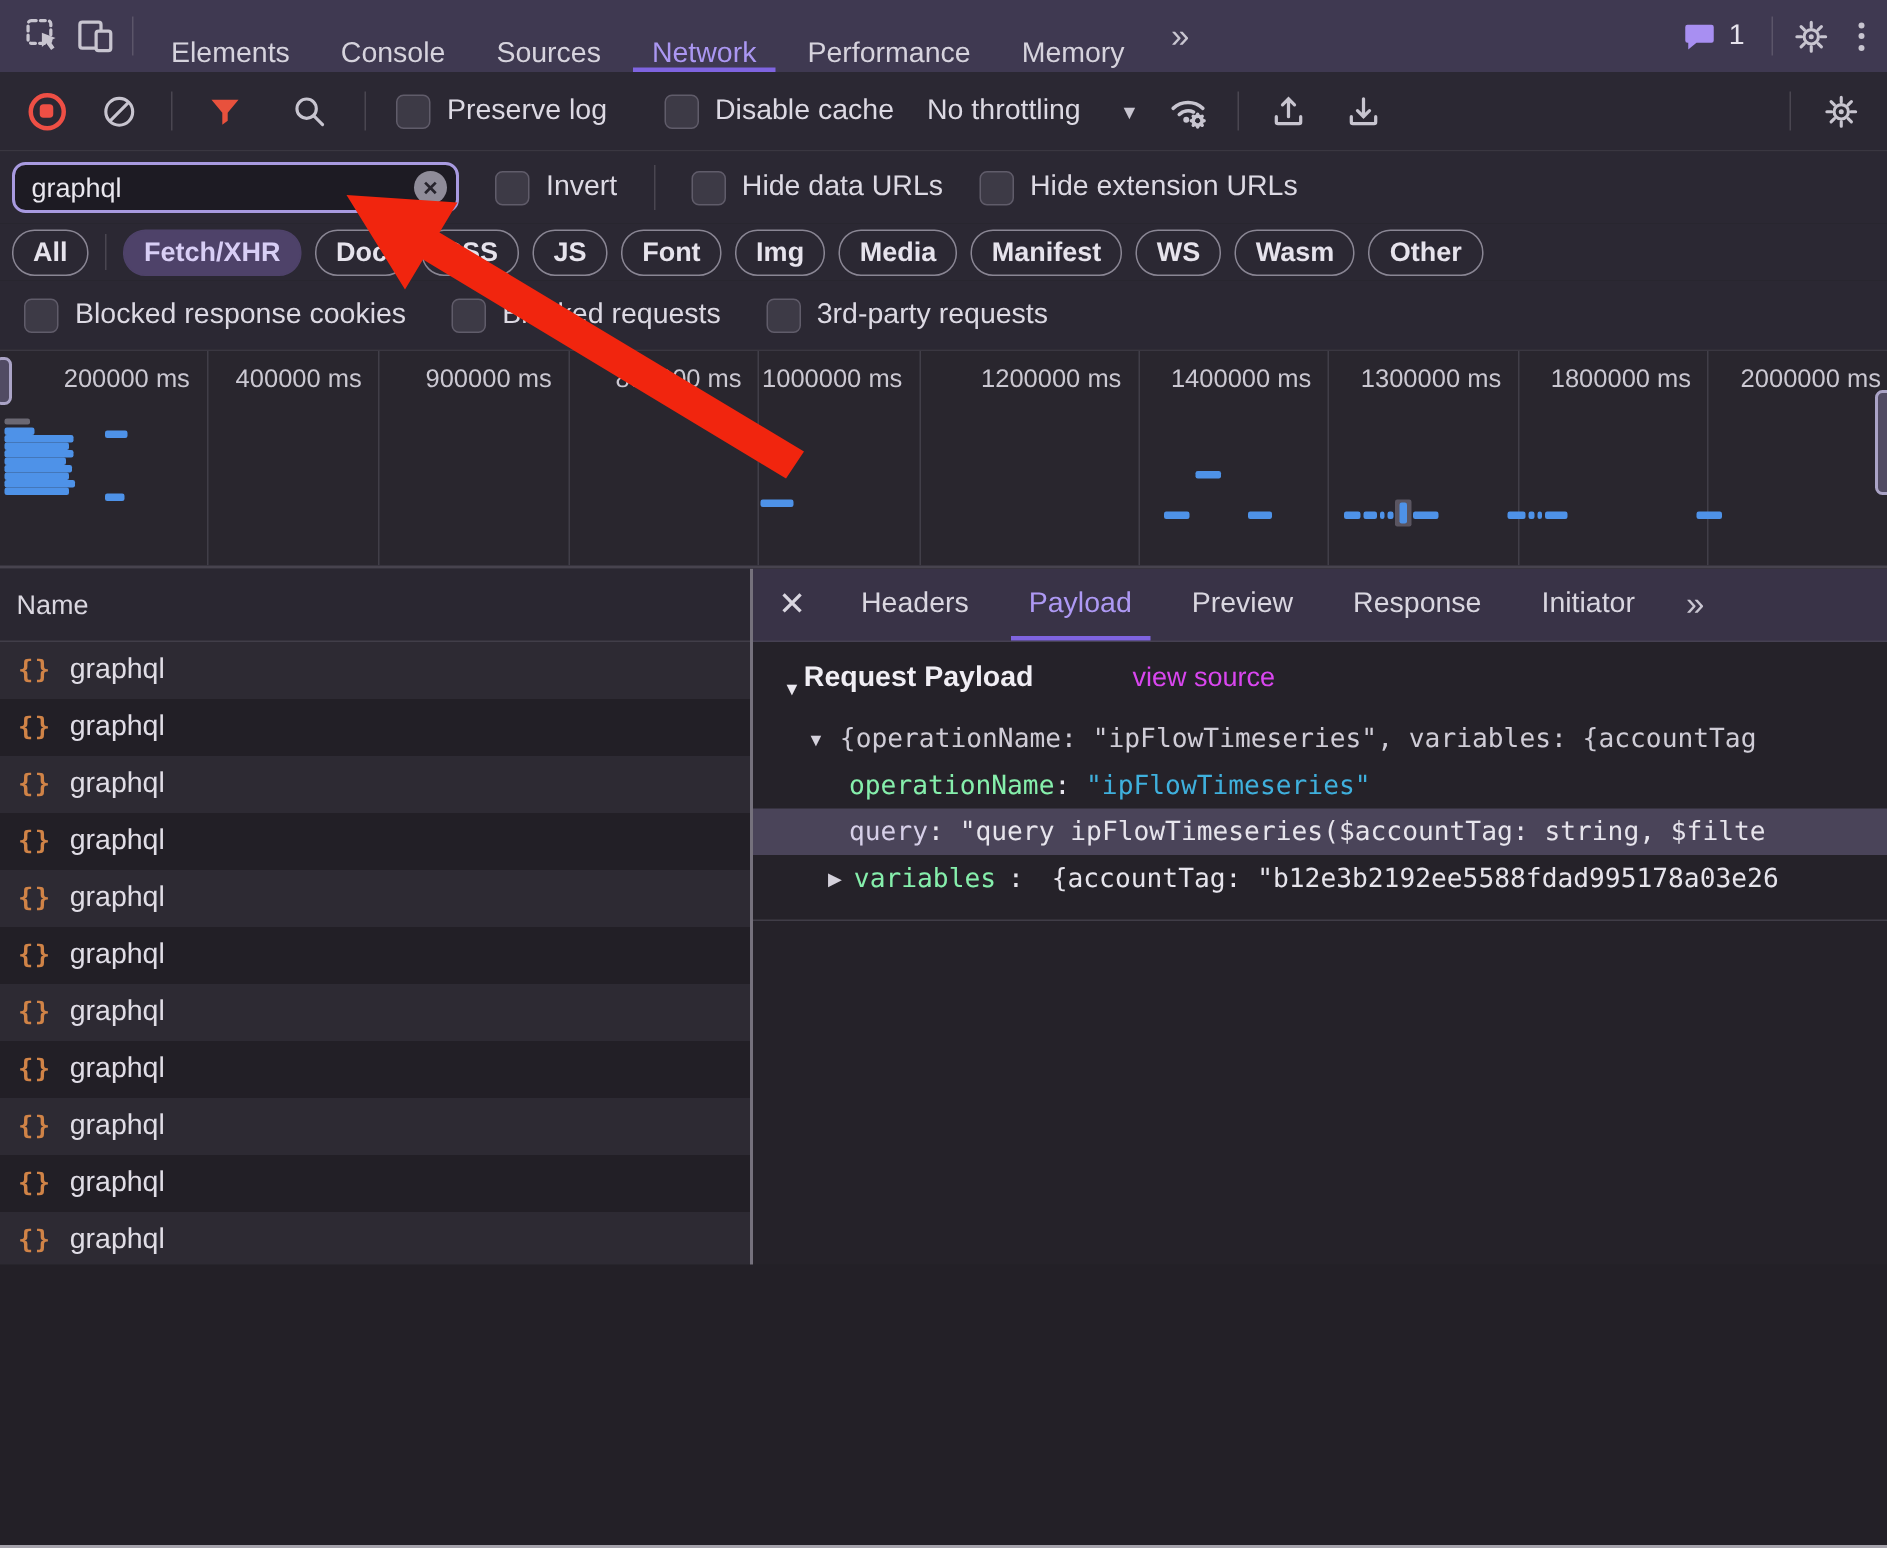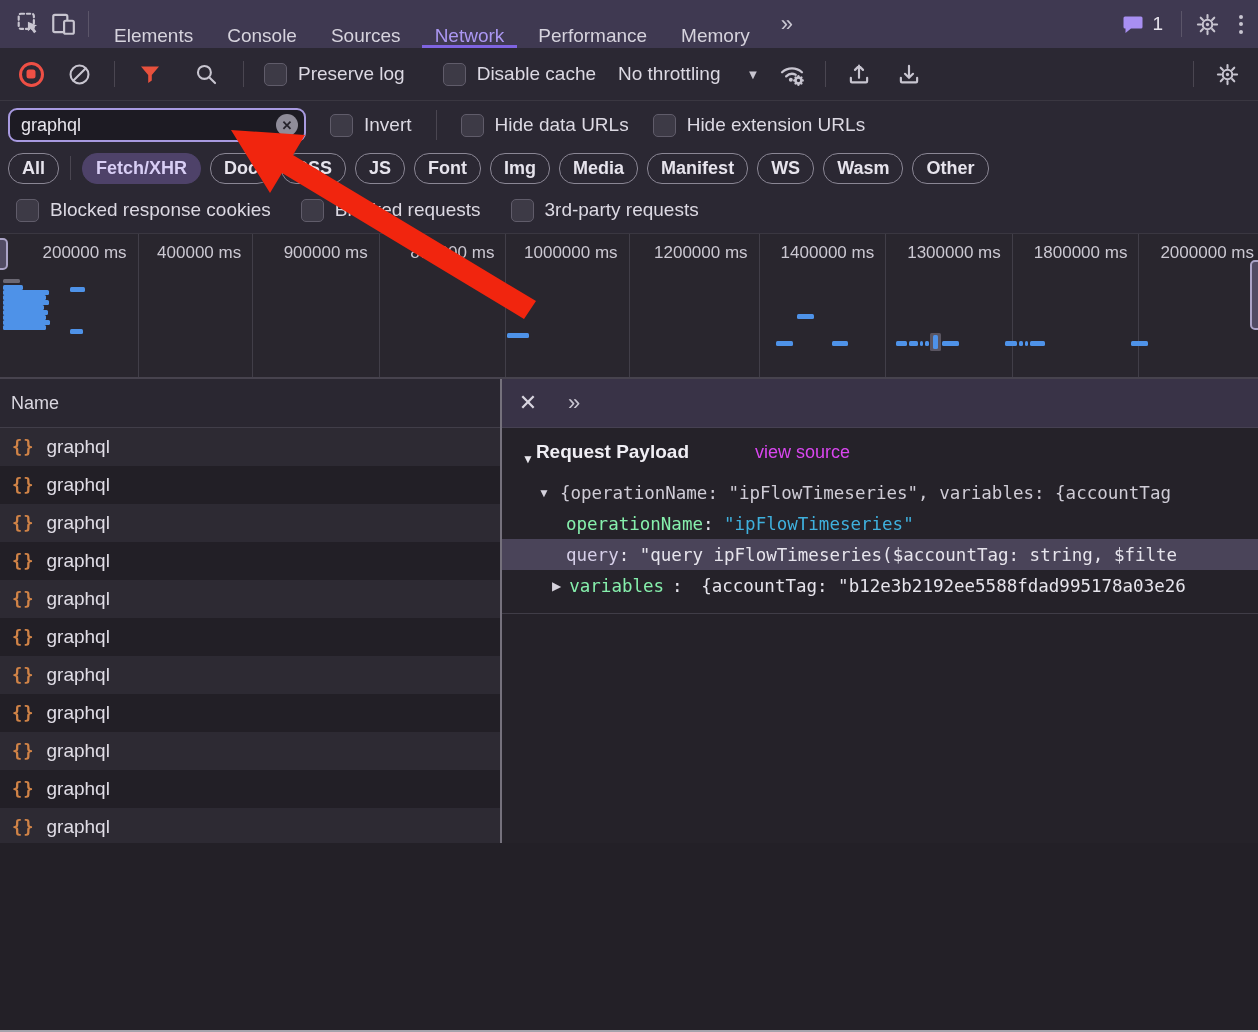--- a/index.html
+++ b/index.html
@@ -288,21 +288,21 @@
         <span>3rd-party requests</span>
       </label>
     </div>
 
   <div class="overview">
     <div id="ov-ticks">
         <div class="tick" style="left: 12px; width: 126.6px;">200000 ms</div>
         <div class="tick" style="left: 126.6px; width: 126.6px;">400000 ms</div>
         <div class="tick" style="left: 253.2px; width: 126.6px;">900000 ms</div>
         <div class="tick" style="left: 379.8px; width: 126.6px;">800000 ms</div>
-        <div class="tick" style="left: 503px; width: 126.6px;">1000000 ms</div>
+        <div class="tick" style="left: 487px; width: 126.6px;">1000000 ms</div>
         <div class="tick" style="left: 633px; width: 126.6px;">1200000 ms</div>
         <div class="tick" style="left: 759.6px; width: 126.6px;">1400000 ms</div>
         <div class="tick" style="left: 886.2px; width: 126.6px;">1300000 ms</div>
         <div class="tick" style="left: 1012.8px; width: 126.6px;">1800000 ms</div>
         <div class="tick" style="left: 1139.4px; width: 126.6px;">2000000 ms</div>
       </div>
     <div id="ov-bars">
         <div class="obar" style="left: 3px; top: 45px; width: 17px; height: 4px; background: rgb(107, 104, 115);"></div>
         <div class="obar" style="left: 3px; top: 51px; width: 20px; height: 5px; background: rgb(78, 146, 232);"></div>
         <div class="obar" style="left: 3px; top: 56px; width: 46px; height: 5px; background: rgb(78, 146, 232);"></div>
@@ -387,20 +387,27 @@
           <div class="rrow sel">
             <span class="brace">{}</span>
             <span>graphql</span>
           </div>
         </div>
     </section>
     <div class="panel-divider"></div>
     <section class="details">
       <div class="dtabs">
         <div class="xclose">✕</div>
+        <div id="detail-tabs">
+            <div class="dtab">Headers</div>
+            <div class="dtab sel">Payload</div>
+            <div class="dtab">Preview</div>
+            <div class="dtab">Response</div>
+            <div class="dtab">Initiator</div>
+          </div>
         <div class="chev">»</div>
       </div>
       <div class="payload">
         <div class="sechead">
           <span class="dtri">▼</span>
           <b>Request Payload</b>
           <span class="vsrc">view source</span>
         </div>
         <div class="tline root-line">
           <span class="dtri">▼</span>

